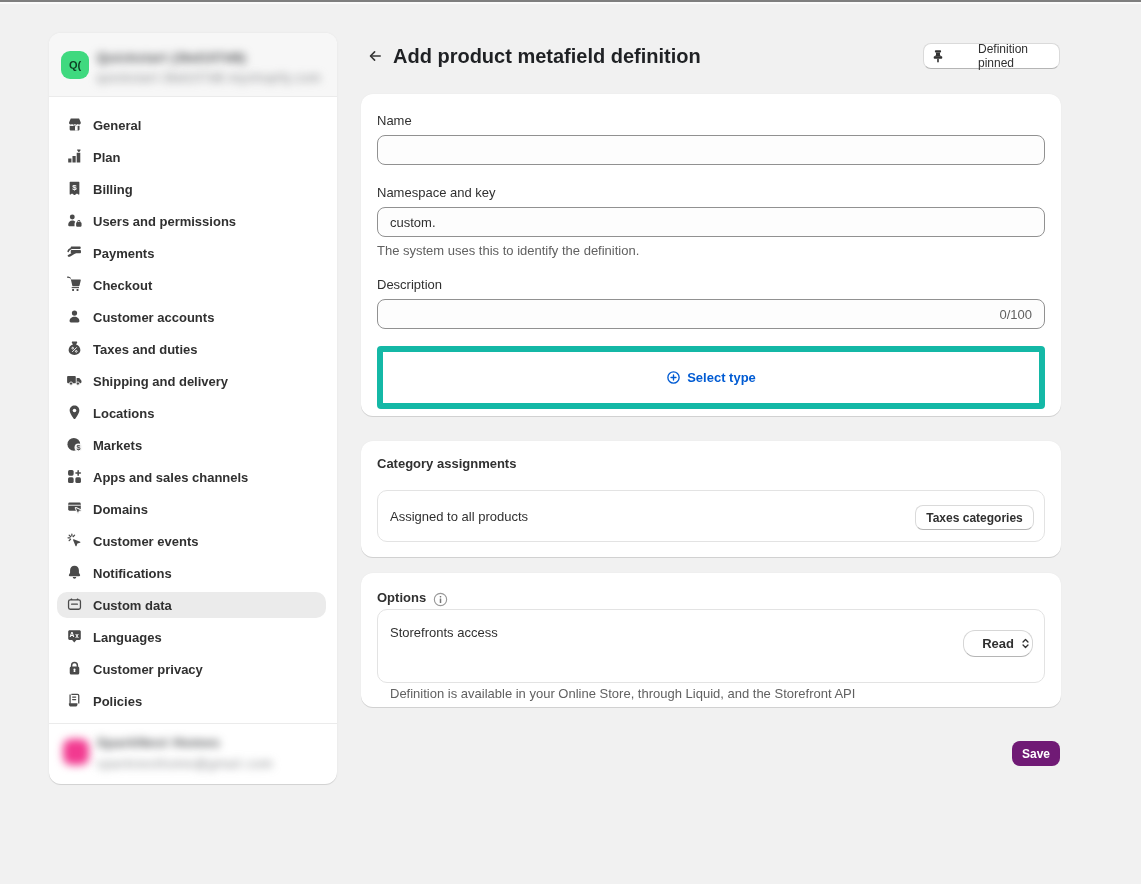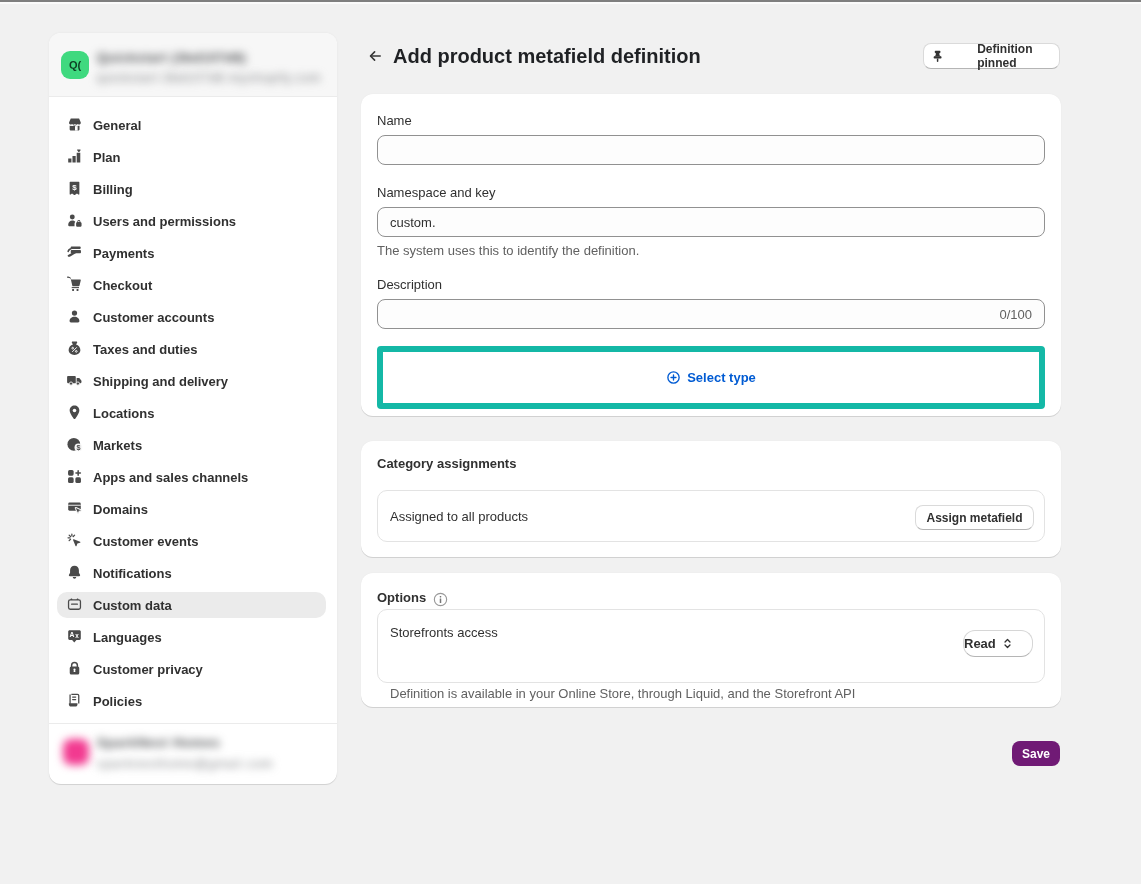--- a/index.html
+++ b/index.html
@@ -73,21 +73,21 @@
 .back { position:absolute; left:365px; top:46px; width:20px; height:20px; }
 .pagetitle {
   position:absolute; left:393px; top:45px;
   font-size:20px; line-height:22px; font-weight:bold; color:#1f2124;
   letter-spacing:0px;
 }
 .pinbtn {
   position:absolute; left:923px; top:43px; width:137px; height:26px;
   background:#ffffff; border:1px solid #dadada; border-bottom-color:#b5b5b5;
   border-radius:8px;
-  font-size:12px; font-weight:bold; color:#303030;
+  font-size:12px; font-weight:normal; color:#303030;
   display:flex; align-items:center;gap:29px;
 }
 .pinbtn svg { margin-left:9px; }
 .pinbtn span { margin-left:6px; }
 
 .card { position:absolute; left:361px; width:700px; background:#fff; border-radius:12px;
   box-shadow:0 1px 0 rgba(26,26,26,.14), 0 0 2px rgba(26,26,26,.04); }
 .card1 { top:94px; height:322px; }
 .card2 { top:441px; height:116px; }
 .card3 { top:573px; height:134px; }
@@ -115,21 +115,21 @@
 }
 .btn {
   position:absolute; background:#fff; border:1px solid #dadada; border-bottom-color:#b5b5b5;
   border-radius:8px; font-size:12px; font-weight:bold; color:#303030;
   display:flex; align-items:center; justify-content:center;
 }
 .readbtn {
   position:absolute; left:585px; top:20px; width:70px; height:27px;
   background:#fff; border:1px solid #d6d6d6; border-bottom-color:#b5b5b5;
   border-radius:12px; font-size:13px; font-weight:bold; color:#303030;
-  display:flex; align-items:center; justify-content:flex-start;
+  display:flex; align-items:center; justify-content:flex-end;
 }
 .savebtn {
   position:absolute; left:1012px; top:741px; width:48px; height:25px;
   background:#701a75; border-radius:8px; color:#fff;
   font-size:12px; font-weight:bold;
   display:flex; align-items:center; justify-content:center;
 }
 </style>
 </head>
 <body>
@@ -343,21 +343,21 @@
         </svg>
       <span>Select type</span>
     </div>
   </div>
 </div>
 
 <div class="card card2">
   <div class="cardtitle" style="top:15px">Category assignments</div>
   <div class="innerbox" style="top:49px; height:52px;">
     <div style="position:absolute; left:12px; top:50%; transform:translateY(-50%); font-size:13px; color:#303030;">Assigned to all products</div>
-    <div class="btn" style="left:537px; top:14px; width:119px; height:25px;">Assign metafield</div>
+    <div class="btn" style="left:537px; top:14px; width:119px; height:25px;">Taxes categories</div>
   </div>
 </div>
 
 <div class="card card3">
   <div class="cardtitle" style="top:17px">Options</div>
   <svg style="position:absolute; left:72px; top:19px;" width="15" height="15" viewBox="0 0 20 20">
       <circle cx="10" cy="10" r="8.2" fill="none" stroke="#999" stroke-width="1.5"></circle>
       <rect x="9" y="8.6" width="2" height="6" rx="0.4" fill="#777"></rect>
       <rect x="9" y="5.2" width="2" height="2" rx="0.4" fill="#777"></rect>
     </svg>

